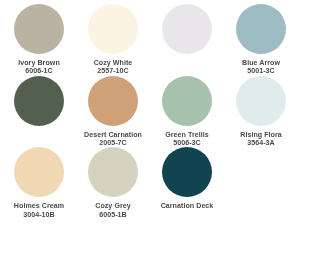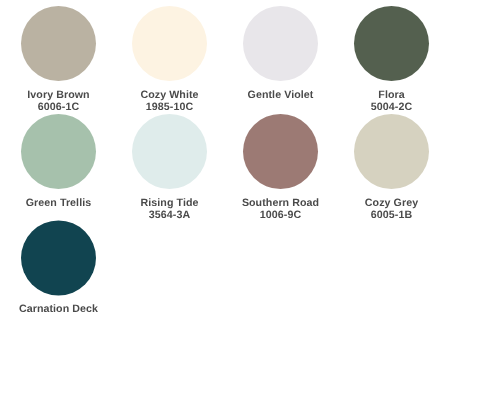--- a/index.html
+++ b/index.html
@@ -65,64 +65,74 @@
     <div class="swatch-text">
       <div class="swatch-name">Ivory Brown</div>
       <div class="swatch-code">6006-1C</div>
     </div>
   </div>
 
   <div class="swatch-cell">
     <div class="swatch-dot" style="background-color: rgb(253, 243, 226);"></div>
     <div class="swatch-text">
       <div class="swatch-name">Cozy White</div>
-      <div class="swatch-code">1985-10C</div>
+      <div class="swatch-code">2557-10C</div>
     </div>
   </div>
 
   <div class="swatch-cell">
     <div class="swatch-dot" style="background-color: rgb(232, 230, 234);"></div>
     <div class="swatch-text">
-      <div class="swatch-name">Gentle Violet</div>
     </div>
   </div>
 
+  <div class="swatch-cell">
+    <div class="swatch-dot" style="background-color: rgb(157, 189, 194);"></div>
+    <div class="swatch-text">
+      <div class="swatch-name">Blue Arrow</div>
+      <div class="swatch-code">5001-3C</div>
+    </div>
+  </div>
 
   <div class="swatch-cell">
     <div class="swatch-dot" style="background-color: rgb(84, 96, 79);"></div>
+  </div>
+
+  <div class="swatch-cell">
+    <div class="swatch-dot" style="background-color: rgb(208, 160, 121);"></div>
     <div class="swatch-text">
-      <div class="swatch-name">Flora</div>
-      <div class="swatch-code">5004-2C</div>
+      <div class="swatch-name">Desert Carnation</div>
+      <div class="swatch-code">2005-7C</div>
     </div>
   </div>
-
 
   <div class="swatch-cell">
     <div class="swatch-dot" style="background-color: rgb(166, 193, 172);"></div>
     <div class="swatch-text">
       <div class="swatch-name">Green Trellis</div>
+      <div class="swatch-code">5006-3C</div>
     </div>
   </div>
 
   <div class="swatch-cell">
     <div class="swatch-dot" style="background-color: rgb(223, 236, 235);"></div>
     <div class="swatch-text">
-      <div class="swatch-name">Rising Tide</div>
+      <div class="swatch-name">Rising Flora</div>
       <div class="swatch-code">3564-3A</div>
     </div>
   </div>
 
-
   <div class="swatch-cell">
-    <div class="swatch-dot" style="background-color: rgb(156, 122, 116);"></div>
+    <div class="swatch-dot" style="background-color: rgb(240, 216, 180);"></div>
     <div class="swatch-text">
-      <div class="swatch-name">Southern Road</div>
-      <div class="swatch-code">1006-9C</div>
+      <div class="swatch-name">Holmes Cream</div>
+      <div class="swatch-code">3004-10B</div>
     </div>
   </div>
+
 
   <div class="swatch-cell">
     <div class="swatch-dot" style="background-color: rgb(214, 210, 192);"></div>
     <div class="swatch-text">
       <div class="swatch-name">Cozy Grey</div>
       <div class="swatch-code">6005-1B</div>
     </div>
   </div>
 
   <div class="swatch-cell">

